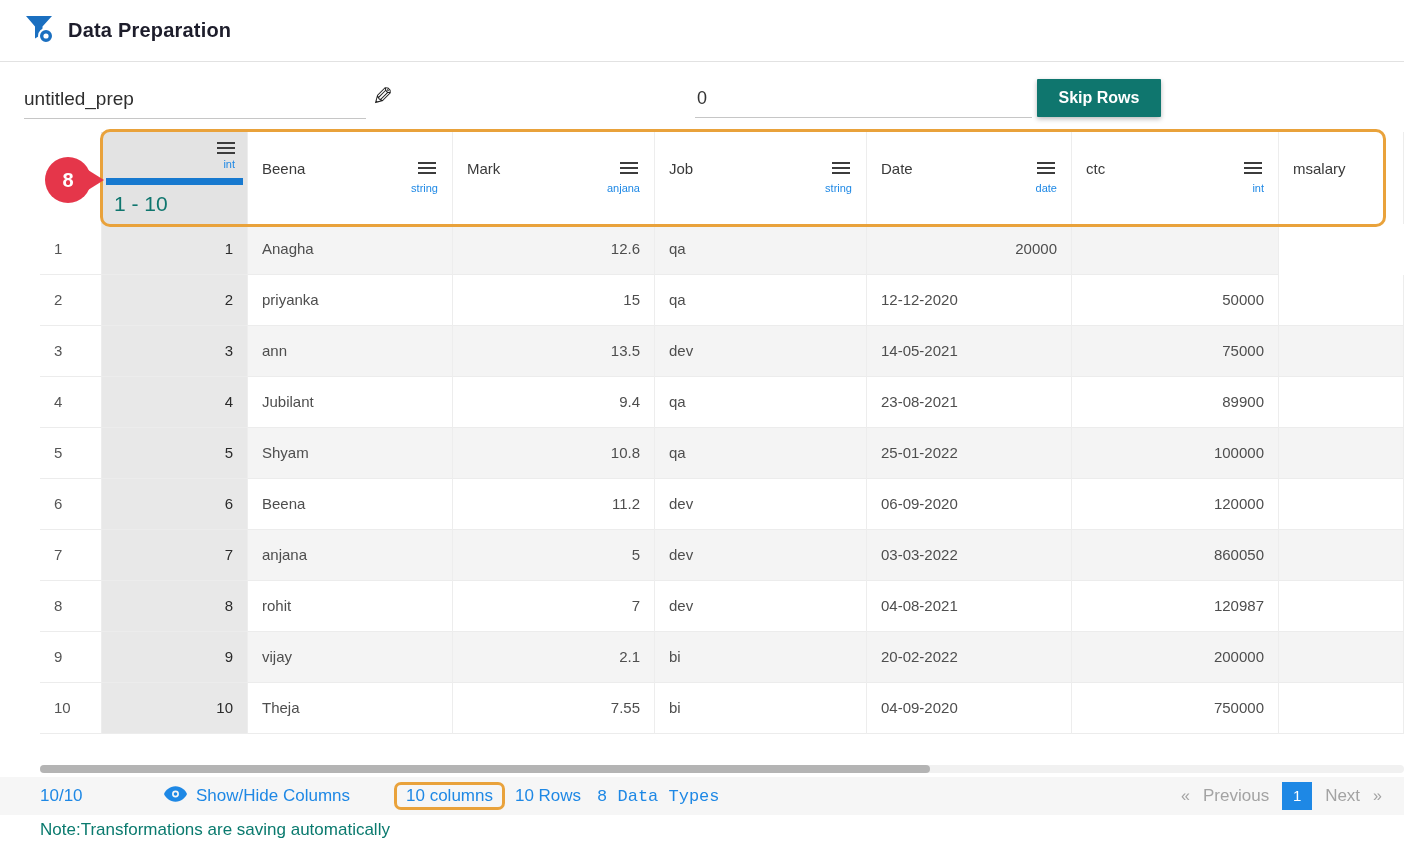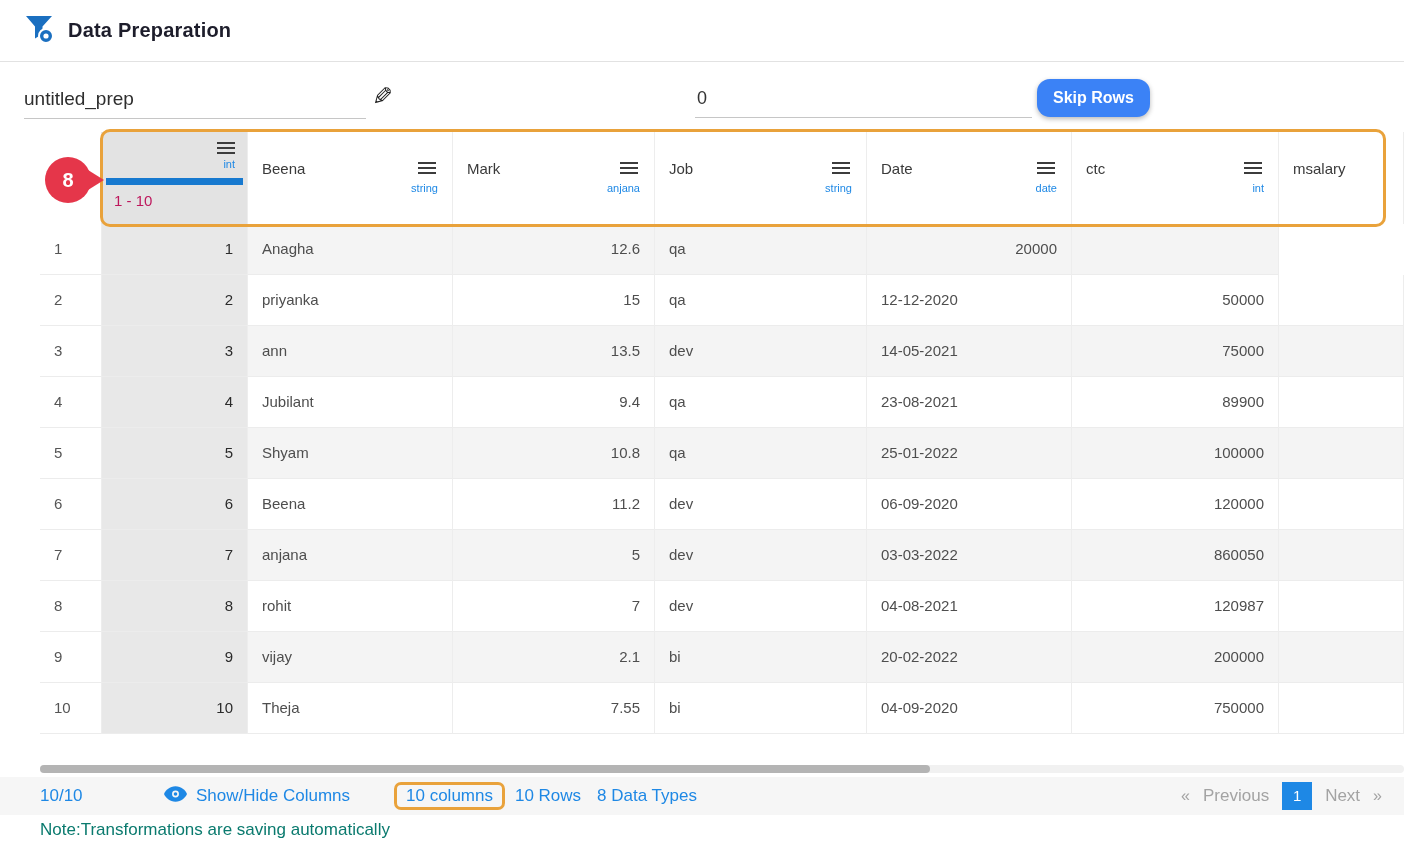--- a/index.html
+++ b/index.html
@@ -16,22 +16,22 @@
   .prep-name { position:absolute; left:24px; top:24px; width:342px; border:none;
                border-bottom:1px solid #c6c6c6; font-size:19px; color:#2e2e2e;
                padding:2px 0 8px; outline:none; background:transparent;
                font-family:"Liberation Sans", sans-serif; }
   .pencil { position:absolute; left:372px; top:20px; font-size:25px; color:#222;
             transform:scaleX(-1); cursor:pointer; }
   .skip-input { position:absolute; left:695px; top:24px; width:337px; border:none;
                 border-bottom:1px solid #c6c6c6; font-size:18px; color:#333;
                 padding:2px 2px 8px; outline:none; background:transparent;
                 font-family:"Liberation Sans", sans-serif; }
-  .skip-btn { position:absolute; left:1037px; top:17px; width:113px; height:38px;
-              background:#3b82f6; color:#fff; border:none; border-radius:13px;
+  .skip-btn { position:absolute; left:1037px; top:17px; width:124px; height:38px;
+              background:#0f766e; color:#fff; border:none; border-radius:1px;
               font-size:16px; font-weight:700; cursor:pointer;
               box-shadow:0 2px 5px rgba(0,0,0,.28);
               font-family:"Liberation Sans", sans-serif; }
 
   
   .table-zone { position:relative; margin-left:40px; width:1364px; height:645px; }
   .grid-wrap { width:1364px; overflow:hidden; }
   .grid-head, .trow { display:grid; width:1564px;
       grid-template-columns:62px 146px 205px 202px 212px 205px 207px 125px; }
 
@@ -40,21 +40,21 @@
   .hcell.first { border-right:1px solid #e5e5e5; cursor:default; }
   .hcell.index { background:#e3e3e3; }
   .hlabel { position:absolute; top:28px; left:14px; font-size:15px; color:#3a3a3a; }
   .htype  { position:absolute; top:50px; right:14px; font-size:11px; color:#1e88e5; }
   .burger { position:absolute; top:30px; right:16px; width:18px; height:12px; cursor:pointer; }
   .burger::before { content:""; position:absolute; left:0; right:0; top:0; height:2px;
                     background:#3c3c3c; box-shadow:0 5px 0 #3c3c3c, 0 10px 0 #3c3c3c; }
   .index .burger { top:10px; right:12px; }
   .index .htype  { top:26px; right:12px; }
   .hbar  { position:absolute; top:46px; left:4px; right:4px; height:7px; background:#1779cf; }
-  .hrange{ position:absolute; top:60px; left:12px; font-size:15px; color:#be185d; }
+  .hrange{ position:absolute; top:60px; left:12px; font-size:21px; color:#0f766e; }
 
   .trow { height:51px; }
   .cell { line-height:50px; font-size:15px; color:#4e4e4e; padding:0 14px;
           border-bottom:1px solid #ececec; border-right:1px solid #ededed;
           overflow:hidden; white-space:nowrap; }
   .trow.odd  .cell { background:#f4f4f4; }
   .trow.even .cell { background:#fff; }
   .trow .c-num   { background:#fff !important; color:#555; }
   .trow .c-index { background:#e8e8e8 !important; text-align:right; color:#2b2b2b; }
   .c-numr { text-align:right; }
@@ -74,21 +74,21 @@
              background:#f1f1f1; border-radius:4px; cursor:pointer; }
   .hscroll .thumb { width:890px; height:8px; background:#b4b4b4; border-radius:4px; }
 
   
   .footer { height:38px; background:#f6f6f6; display:flex; align-items:center;
             padding:0 22px 0 40px; font-size:17px; color:#1e88e5; }
   .f-count { width:124px; }
   .f-showhide { display:flex; align-items:center; gap:9px; cursor:pointer; }
   .f-columns { margin-left:44px; border:3px solid #e9a23b; border-radius:7px; padding:1px 9px; }
   .f-rows  { margin-left:10px; }
-  .f-types { margin-left:16px; }
+  .f-types { margin-left:16px;font-family:Liberation Mono, monospace; }
   .pager { margin-left:auto; display:flex; align-items:center; gap:13px;
            color:#a3a3a3; font-size:17px; }
   .pager .sym { font-size:16px; cursor:pointer; }
   .pager .plink { cursor:pointer; }
   .pager .page { background:#1e88e5; color:#fff; width:30px; height:28px;
                  text-align:center; line-height:28px; font-size:15px; cursor:pointer; }
 
   .note { margin:5px 0 0 40px; font-size:17px; color:#0a7a6e; }
 </style>
 </head>

